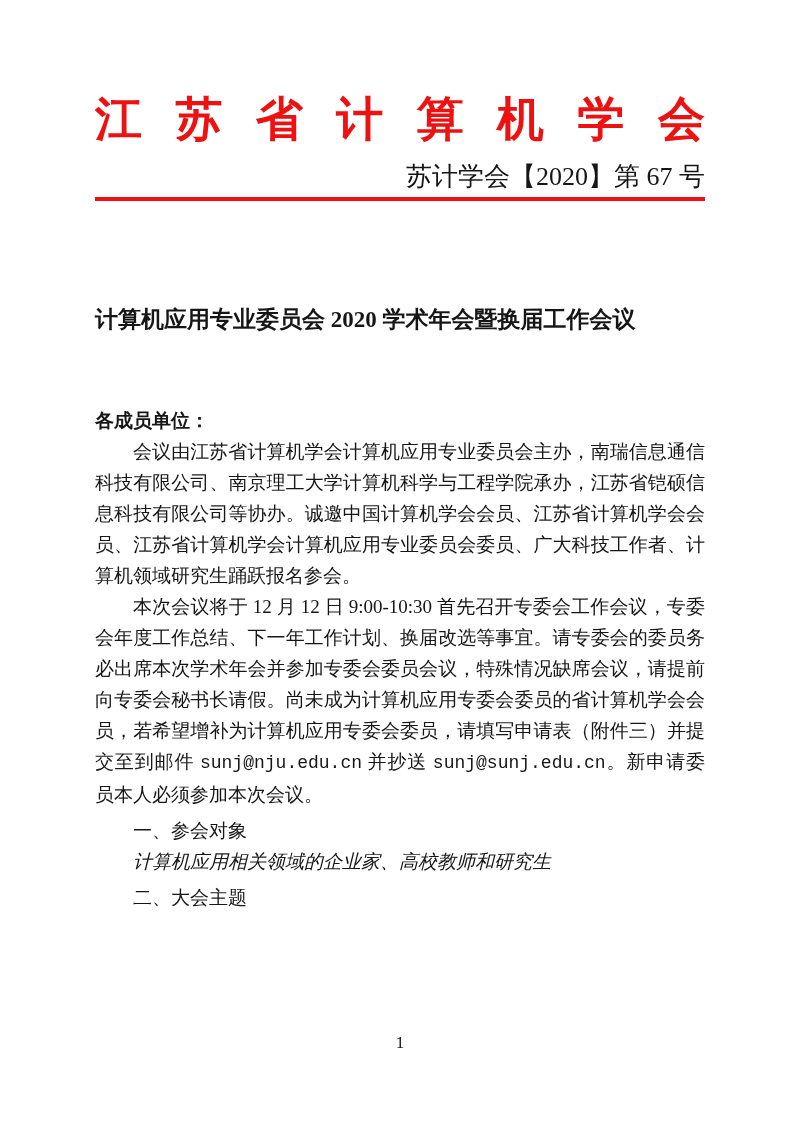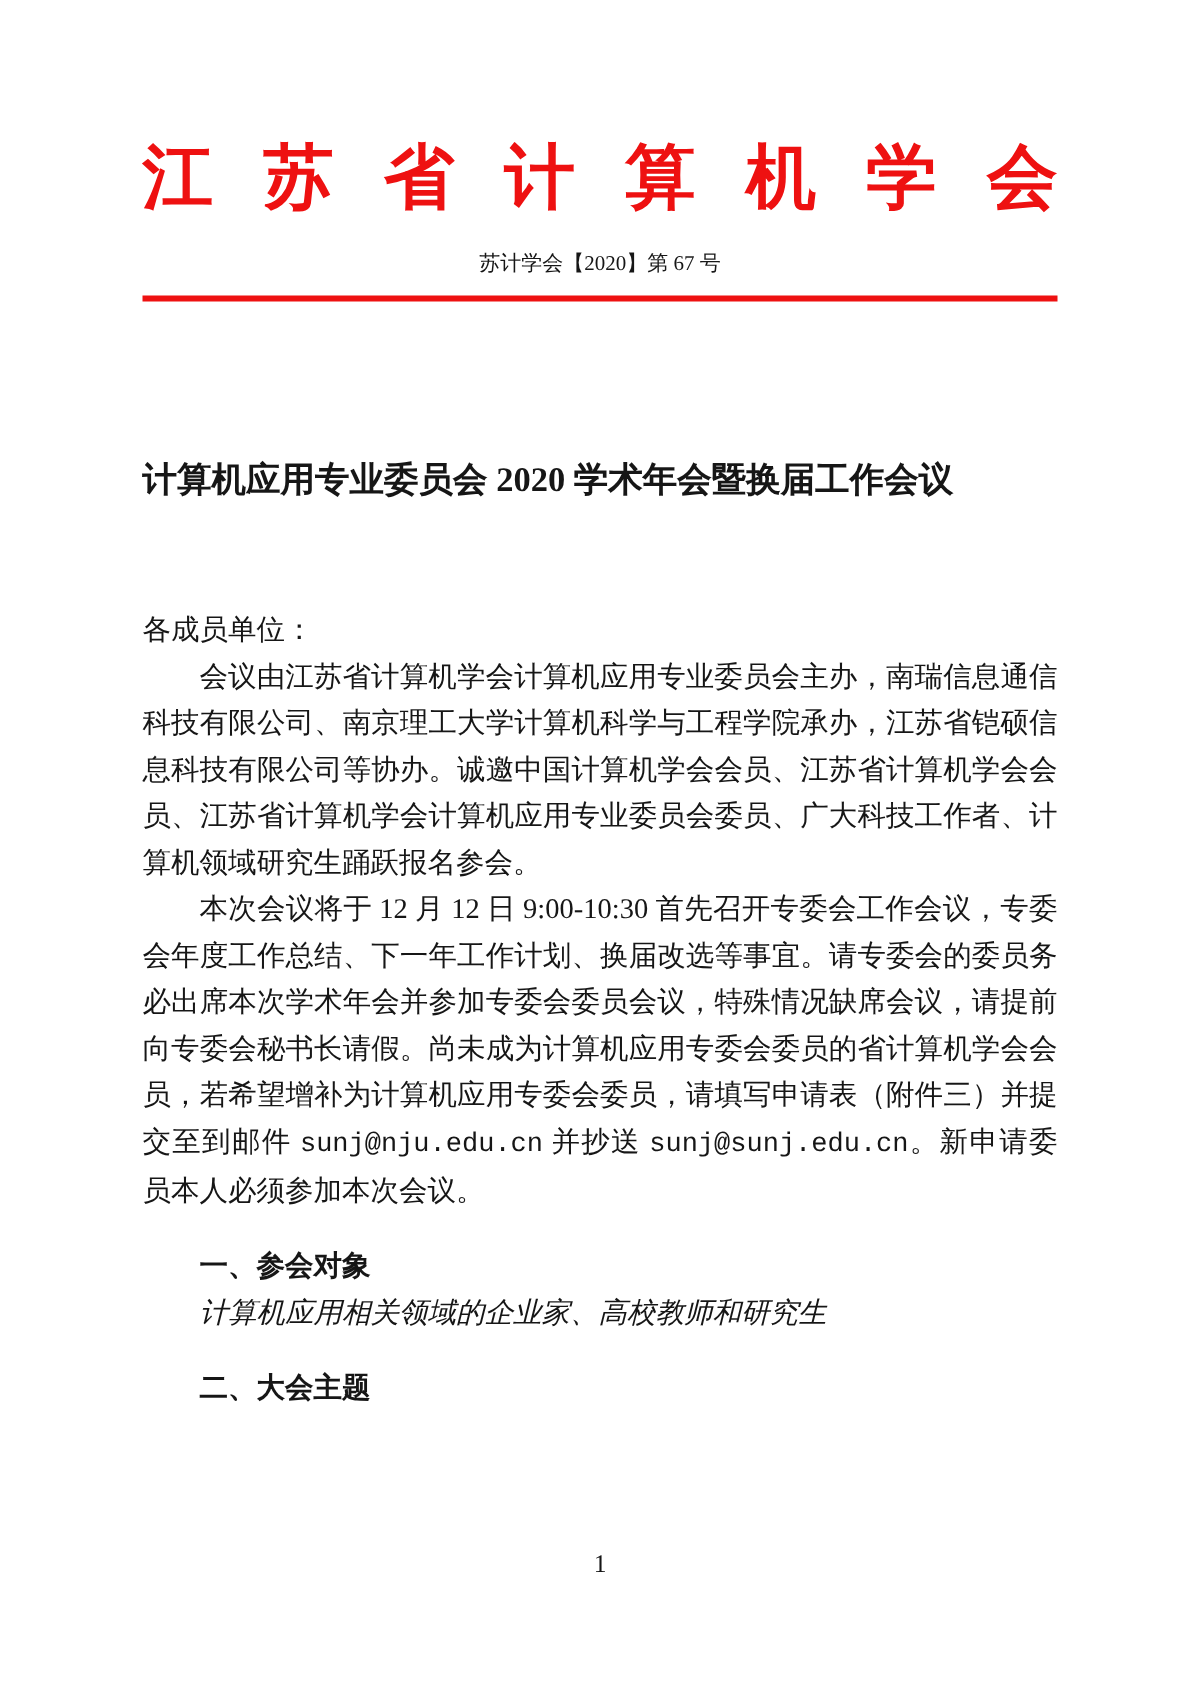--- a/index.html
+++ b/index.html
@@ -24,22 +24,22 @@
     justify-content: space-between;
     align-items: center;
     color: var(--accent-red, #ee1111);
     font-weight: 700;
     font-size: 47px;
     line-height: 62px;
     white-space: nowrap;
   }
   .doc-number {
     margin-top: 14px;
-    text-align: center;
-    font-size: 14px;
+    text-align: right;
+    font-size: 26px;
     line-height: 26px;
     white-space: pre-wrap;
   }
   .red-rule {
     margin-top: 7px;
     height: 4px;
     background: var(--accent-red, #ee1111);
   }
   
   .notice-title {
@@ -50,39 +50,39 @@
     white-space: pre-wrap;
   }
   
   .doc-body {
     margin-top: 0;
     font-size: 19px;
     line-height: 31px;
   }
   .salutation {
     font-family: "Liberation Sans", "DejaVu Sans", sans-serif;
-    font-weight: 400;
+    font-weight: 700;
     white-space: pre-wrap;
   }
   .para {
     margin: 0;
     text-indent: 2em;
     text-align: justify;
     text-justify: inter-character;
     white-space: pre-wrap;
   }
   .email {
     font-family: "Liberation Mono", "DejaVu Sans Mono", monospace;
     font-size: 18px;
   }
   .sec-heading {
-    margin-top: 19px;
+    margin-top: 5px;
     padding-left: 2em;
     font-family: "Liberation Sans", "DejaVu Sans", sans-serif;
-    font-weight: 700;
+    font-weight: 400;
     white-space: pre-wrap;
   }
   .sec-item {
     padding-left: 2em;
     white-space: pre-wrap;
     font-style: italic;
   }
   .page-number {
     position: absolute;
     left: 0;

